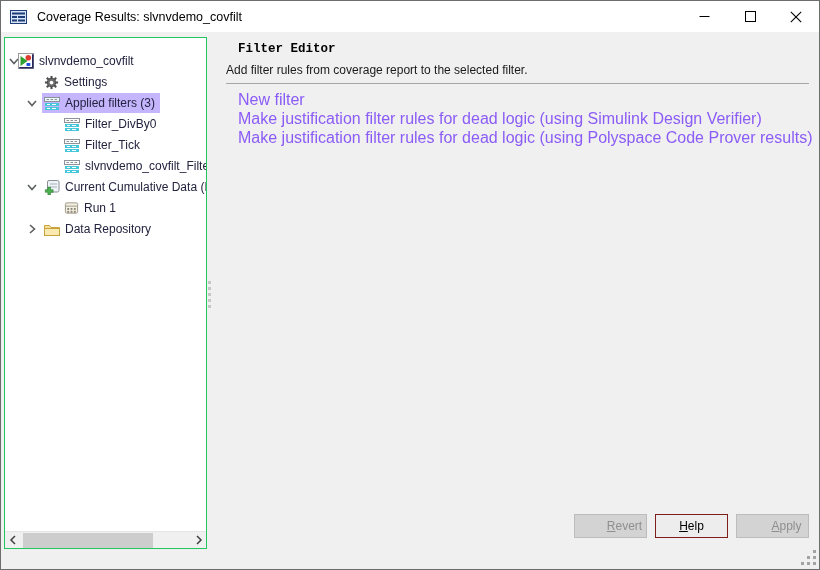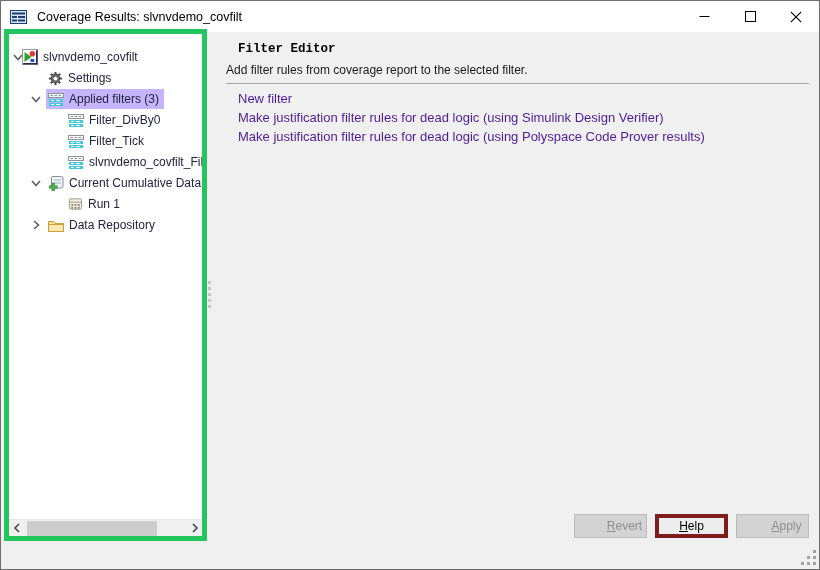--- a/index.html
+++ b/index.html
@@ -17,22 +17,22 @@
     background: #ffffff; display: flex; align-items: center;
   }
   .app-icon { margin-left: 9px; width: 17px; height: 14px; flex: 0 0 auto; }
   .title-text { margin-left: 10px; font-size: 12.5px; color: #000; white-space: nowrap; }
   .win-controls { margin-left: auto; display: flex; height: 100%; }
   .win-btn { width: 46px; height: 100%; display: flex; align-items: center; justify-content: center; }
   .win-btn svg { display: block; }
 
   
   .tree-panel {
-    position: absolute; left: 3px; top: 28px; width: 203px; height: 512px;
-    background: #ffffff; border: 5px solid #22c55e; overflow: hidden;
+    position: absolute; left: 3px; top: 36px; width: 203px; height: 512px;
+    background: #ffffff; border: 1px solid #22c55e; overflow: hidden;
   }
   .tree { position: absolute; left: 0; top: 13px; right: 0; }
   .tree-row { position: relative; height: 21px; white-space: nowrap; }
   .chev { position: absolute; top: 3px; width: 14px; height: 14px; }
   .row-body {
     position: absolute; top: 0; height: 20px;
     display: inline-flex; align-items: center; padding: 0 5px 0 2px;
   }
   .row-body.selected { background: #c4b5fd; }
   .row-body .ico { flex: 0 0 auto; display: flex; align-items: center; }
@@ -57,31 +57,31 @@
     position: absolute; left: 207px; top: 280px; width: 3px; height: 3px;
     background: #c6c6c6;
     box-shadow: 0 6px 0 #c6c6c6, 0 12px 0 #c6c6c6, 0 18px 0 #c6c6c6, 0 24px 0 #c6c6c6;
   }
 
   
   .editor-title { position: absolute; left: 237px; top: 41px; font-size: 12.5px; font-weight: bold; color: #000; font-family: Liberation Mono, monospace; }
   .editor-desc  { position: absolute; left: 225px; top: 62px; font-size: 12px; color: #1a1a1a; }
   .editor-sep   { position: absolute; left: 225px; top: 82px; width: 583px; height: 1px; background: #a6a6a6; }
   .link-list    { position: absolute; left: 237px; top: 90px; }
-  .link-item    { height: 19px; font-size: 13px; color: #4c1d95; cursor: pointer; white-space: nowrap; }
+  .link-item    { height: 19px; font-size: 16px; color: #8b5cf6; cursor: pointer; white-space: nowrap; }
 
   
   .btn {
     position: absolute; top: 513px; width: 73px; height: 24px;
     font-size: 12px; display: flex; align-items: center; justify-content: center;
   }
   .btn-label { display: block; }
   .btn-label::first-letter { text-decoration: underline; }
   .btn.disabled { background: #d3d3d3; border: 1px solid #bcbcbc; color: #8f8f8f; padding-left: 28px; }
-  .btn.enabled  { background: #ededed; border: 4px solid #7f1d1d; color: #000; }
+  .btn.enabled  { background: #ededed; border: 1px solid #7f1d1d; color: #000; }
   .btn-revert { left: 573px; }
   .btn-help   { left: 654px; }
   .btn-apply  { left: 735px; text-align: right; }
 
   
   .resize-grip {
     position: absolute; left: 800px; top: 549px; width: 3px; height: 3px;
     background: transparent;
     box-shadow: 12px 0 0 #a3a3a3, 12px 6px 0 #a3a3a3, 12px 12px 0 #a3a3a3,
                 6px 6px 0 #a3a3a3, 6px 12px 0 #a3a3a3, 0 12px 0 #a3a3a3;

